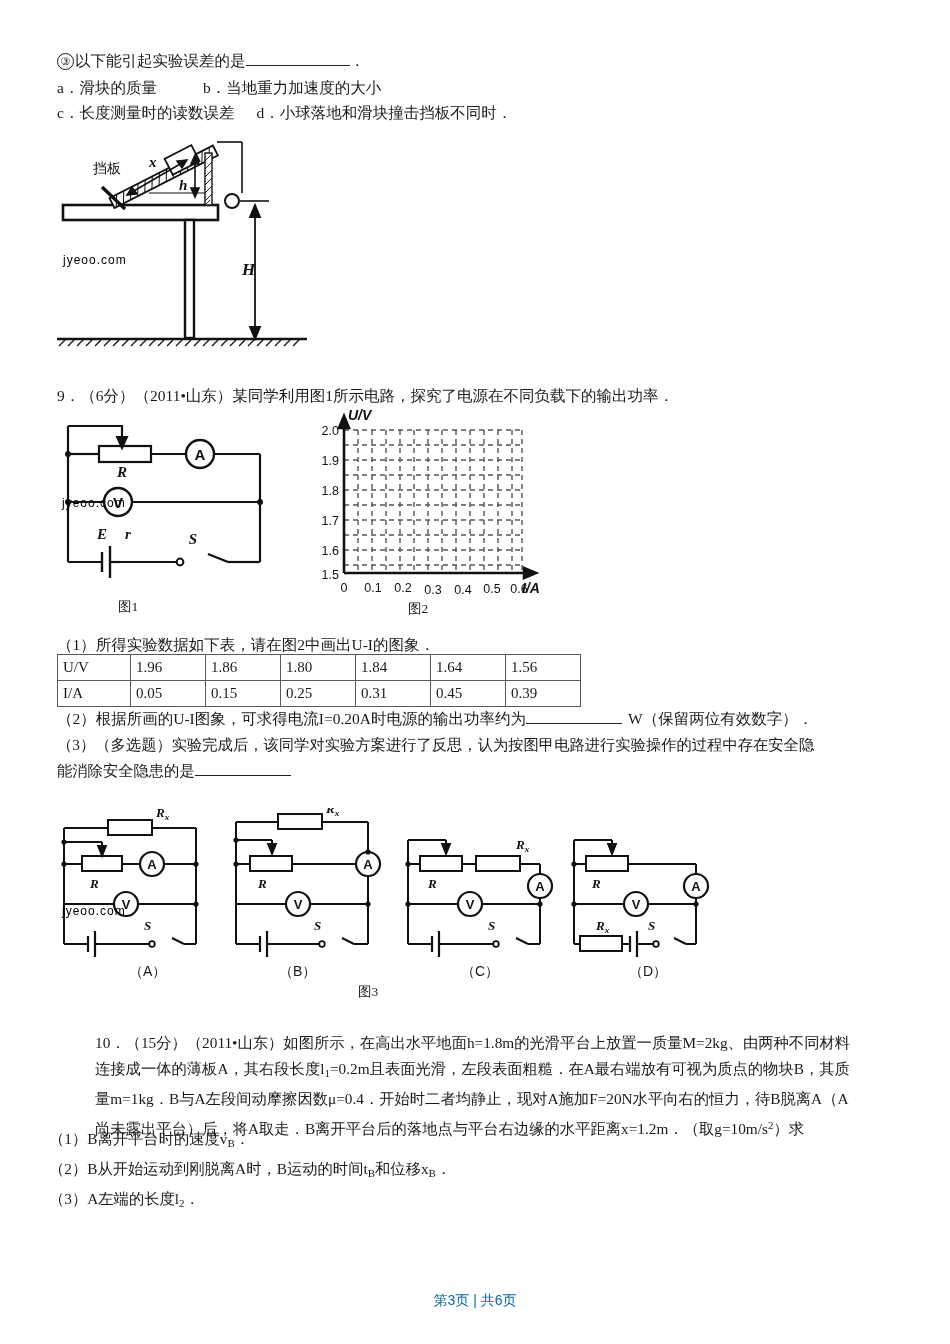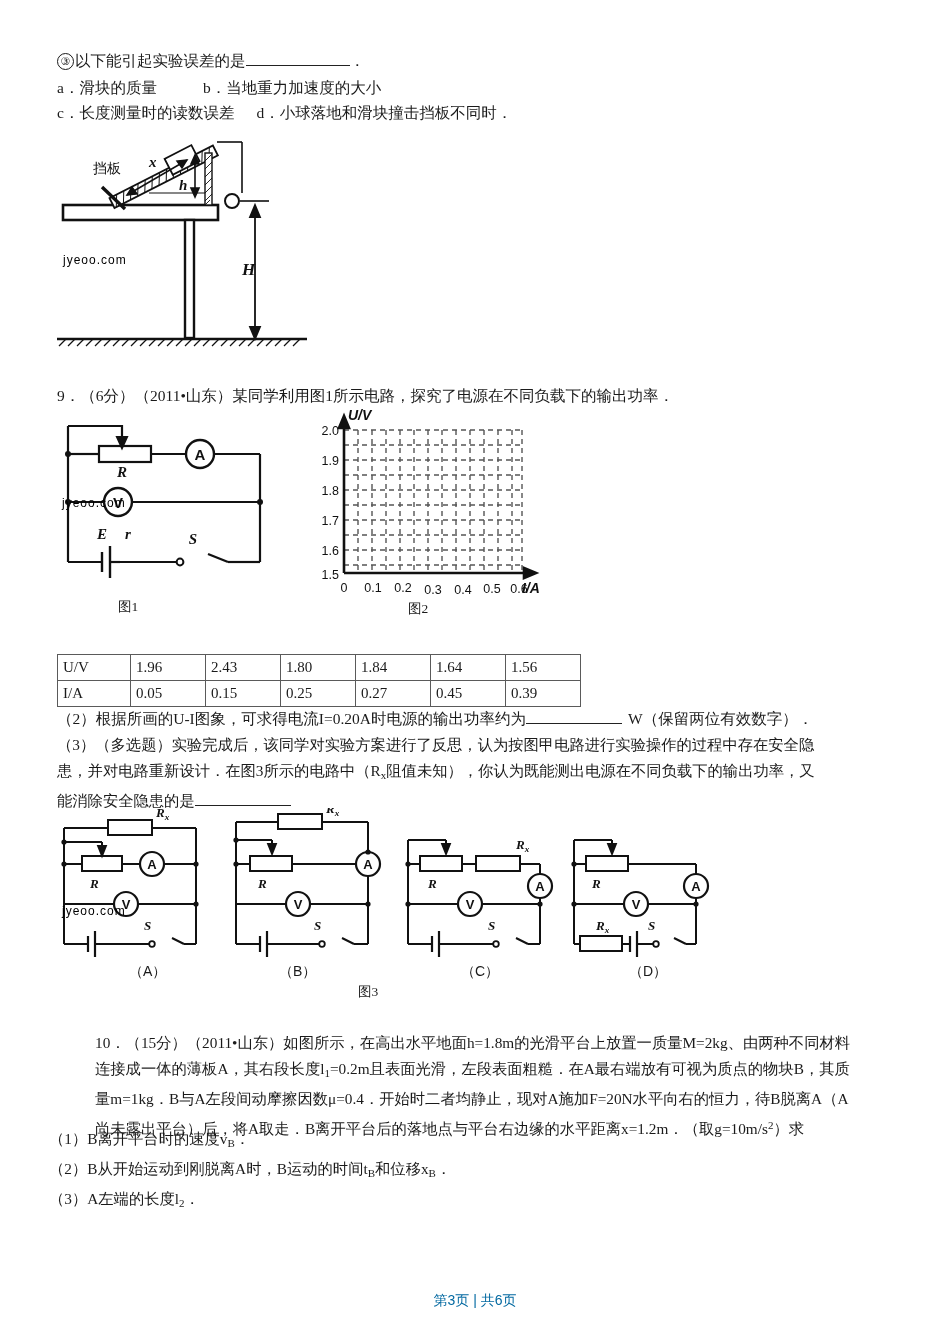--- a/index.html
+++ b/index.html
@@ -352,53 +352,53 @@
       </g>
 
       <text x="48" y="12" font-family="'Liberation Sans',sans-serif" font-style="italic" font-weight="bold" font-size="14" fill="#111">U/V</text>
       <text x="231" y="185" text-anchor="middle" font-family="'Liberation Sans',sans-serif" font-style="italic" font-weight="bold" font-size="14" fill="#111">I/A</text>
     </svg>
   </div>
 
   <div id="fig1-cap">图1</div>
   <div id="fig2-cap">图2</div>
 
+  <div id="q9-1" class="line">（1）所得实验数据如下表，请在图2中画出U‑I的图象．</div>
 
   <div id="datatable">
     <table class="dt">
       <tbody>
           <tr>
         <td class="hd">U/V</td>
         <td class="vl">1.96</td>
-        <td class="vl">2.43</td>
+        <td class="vl">1.86</td>
         <td class="vl">1.80</td>
         <td class="vl">1.84</td>
         <td class="vl">1.64</td>
         <td class="vl">1.56</td>
       </tr>
       <tr>
         <td class="hd">I/A</td>
         <td class="vl">0.05</td>
         <td class="vl">0.15</td>
         <td class="vl">0.25</td>
-        <td class="vl">0.27</td>
+        <td class="vl">0.31</td>
         <td class="vl">0.45</td>
         <td class="vl">0.39</td>
       </tr>
     </tbody>
       </table>
   </div>
 
   <div id="q9-2" class="line">
     <span>（2）根据所画的U‑I图象，可求得电流I=0.20A时电源的输出功率约为</span><span class="blank" style="width:96px;"></span><span style="display:inline-block;width:6px;"></span><span>W（保留两位有效数字）．</span>
   </div>
 
   <div id="q9-3">
     <div class="para">（3）（多选题）实验完成后，该同学对实验方案进行了反思，认为按图甲电路进行实验操作的过程中存在安全隐</div>
-    <div class="para">患，并对电路重新设计．在图3所示的电路中（R<sub>x</sub>阻值未知），你认为既能测出电源在不同负载下的输出功率，又</div>
     <div class="para">
       <span>能消除安全隐患的是</span><span class="blank" style="width:96px;"></span>
     </div>
   </div>
 
   <div id="fig3">
     <svg width="660" height="152" viewBox="0 0 660 152">
 
       <g>
         <g stroke="#111" stroke-width="2" fill="none">

